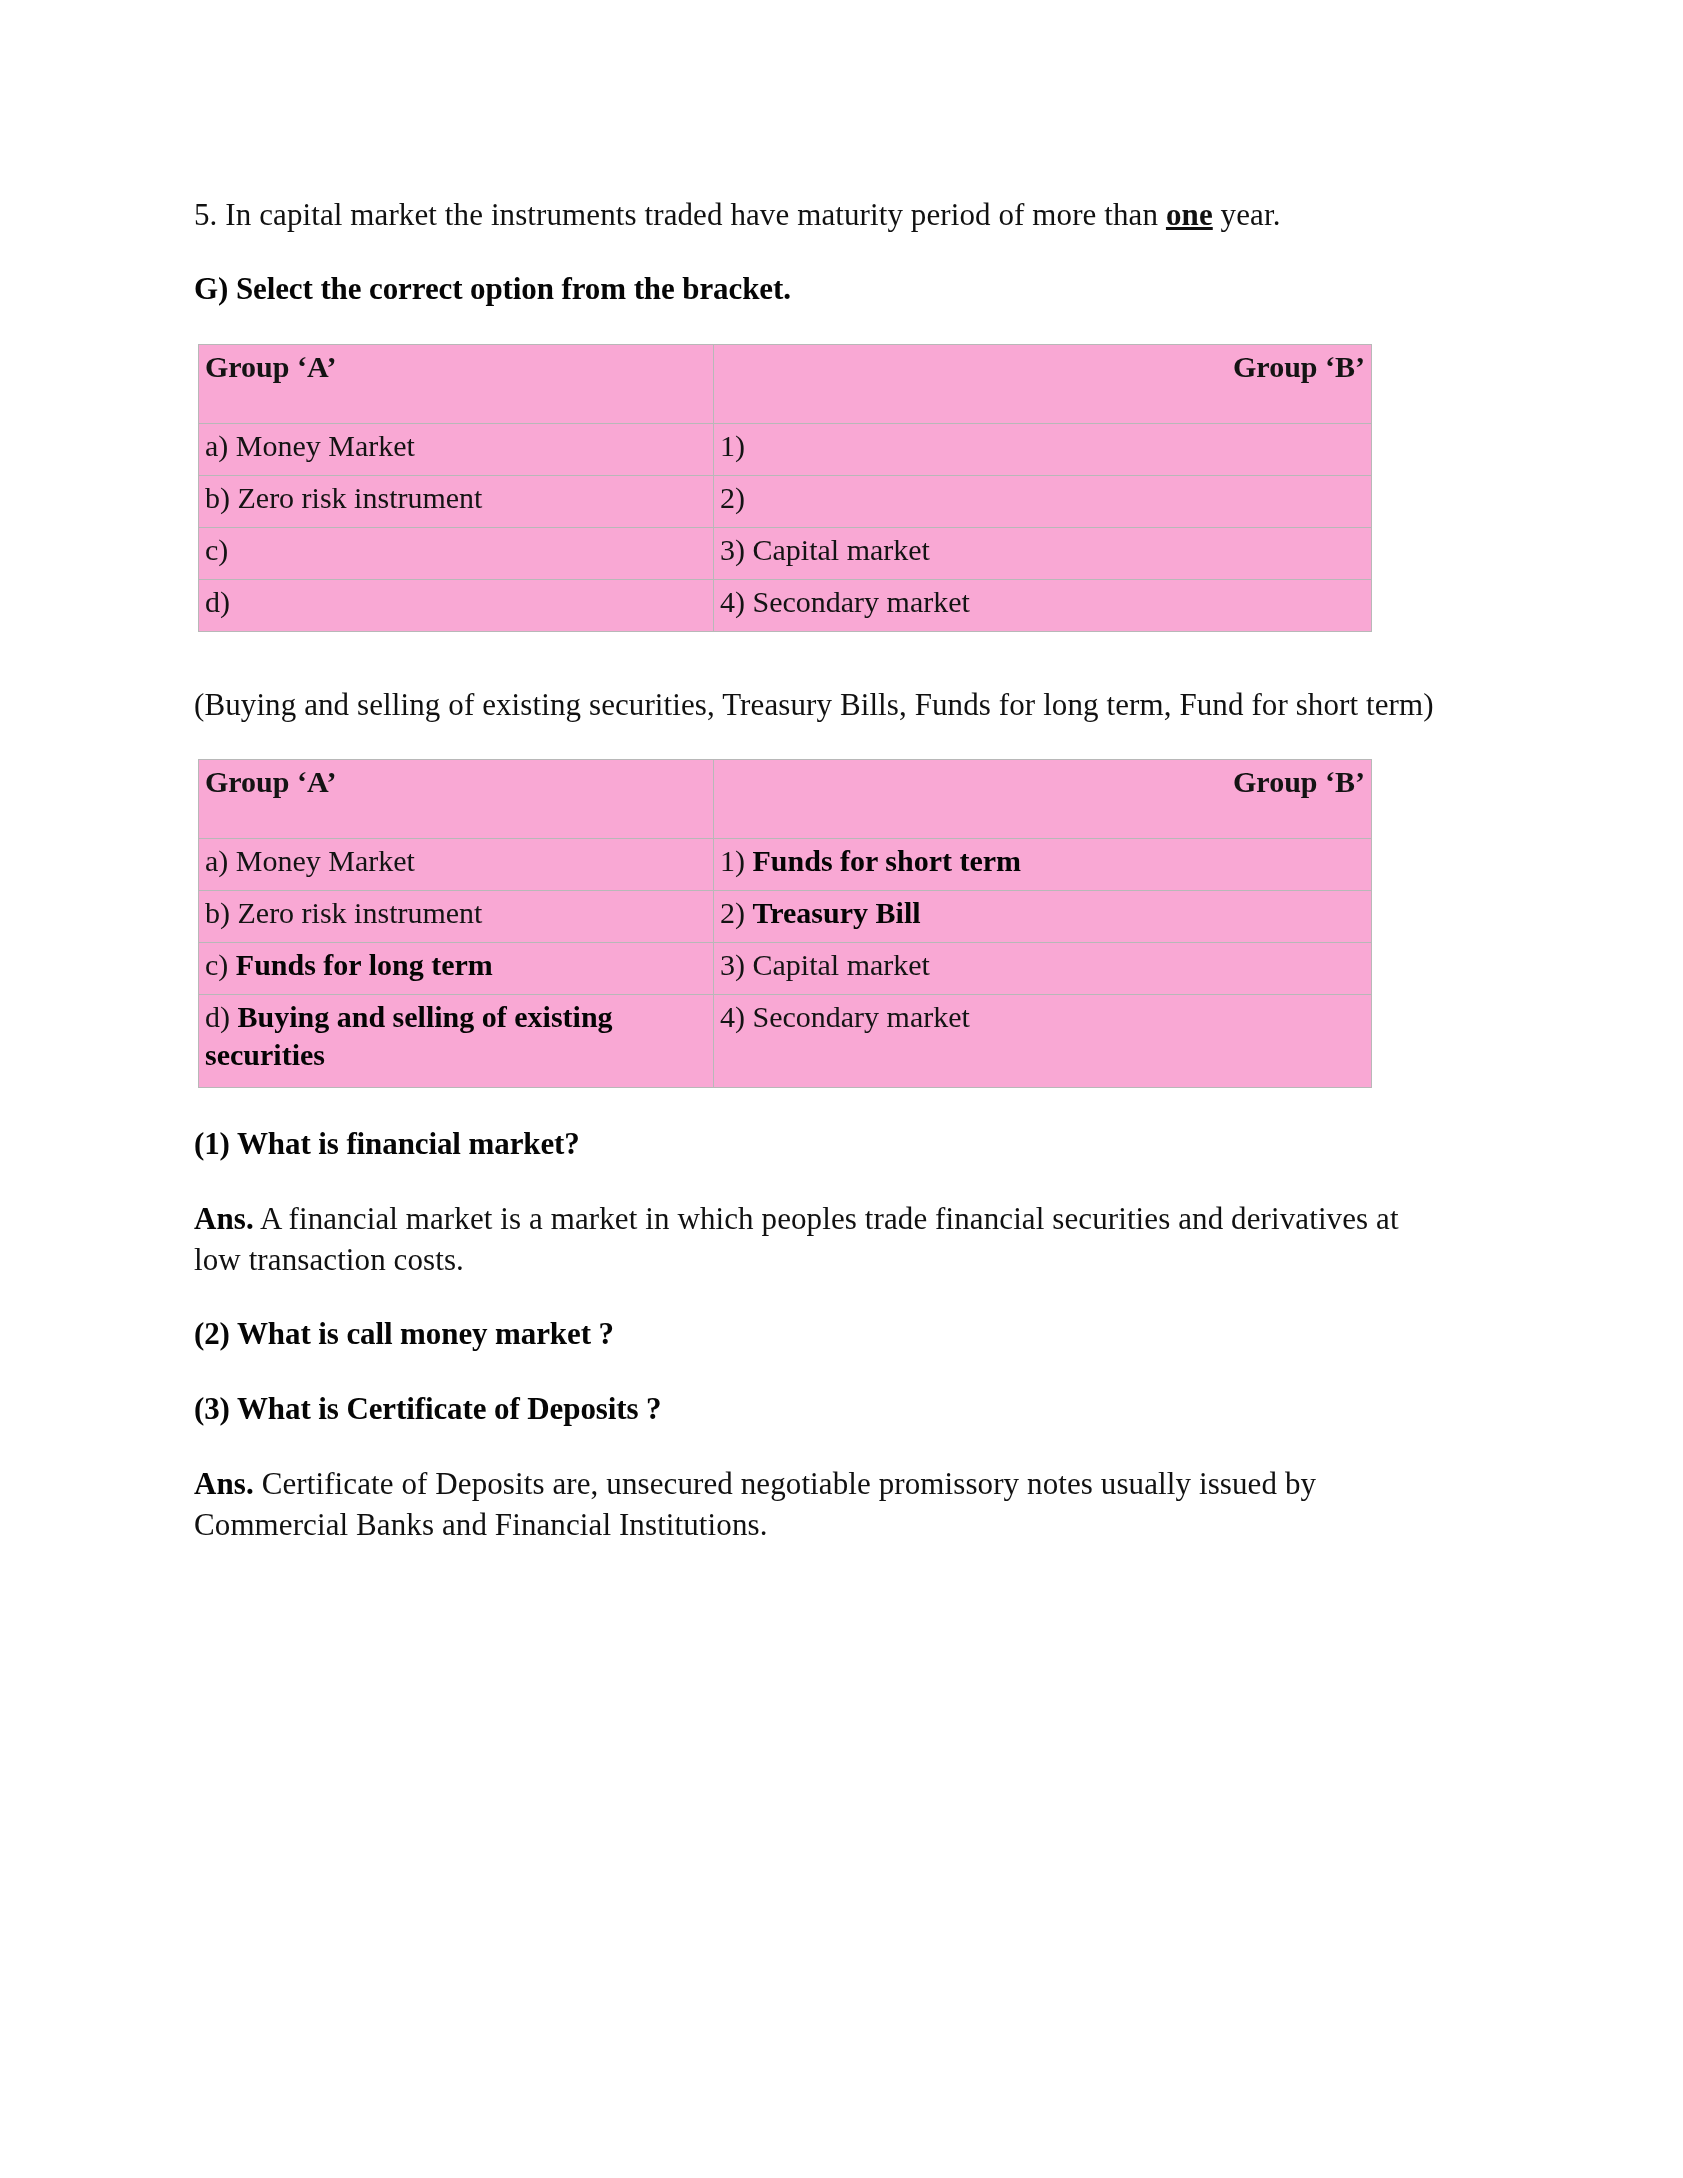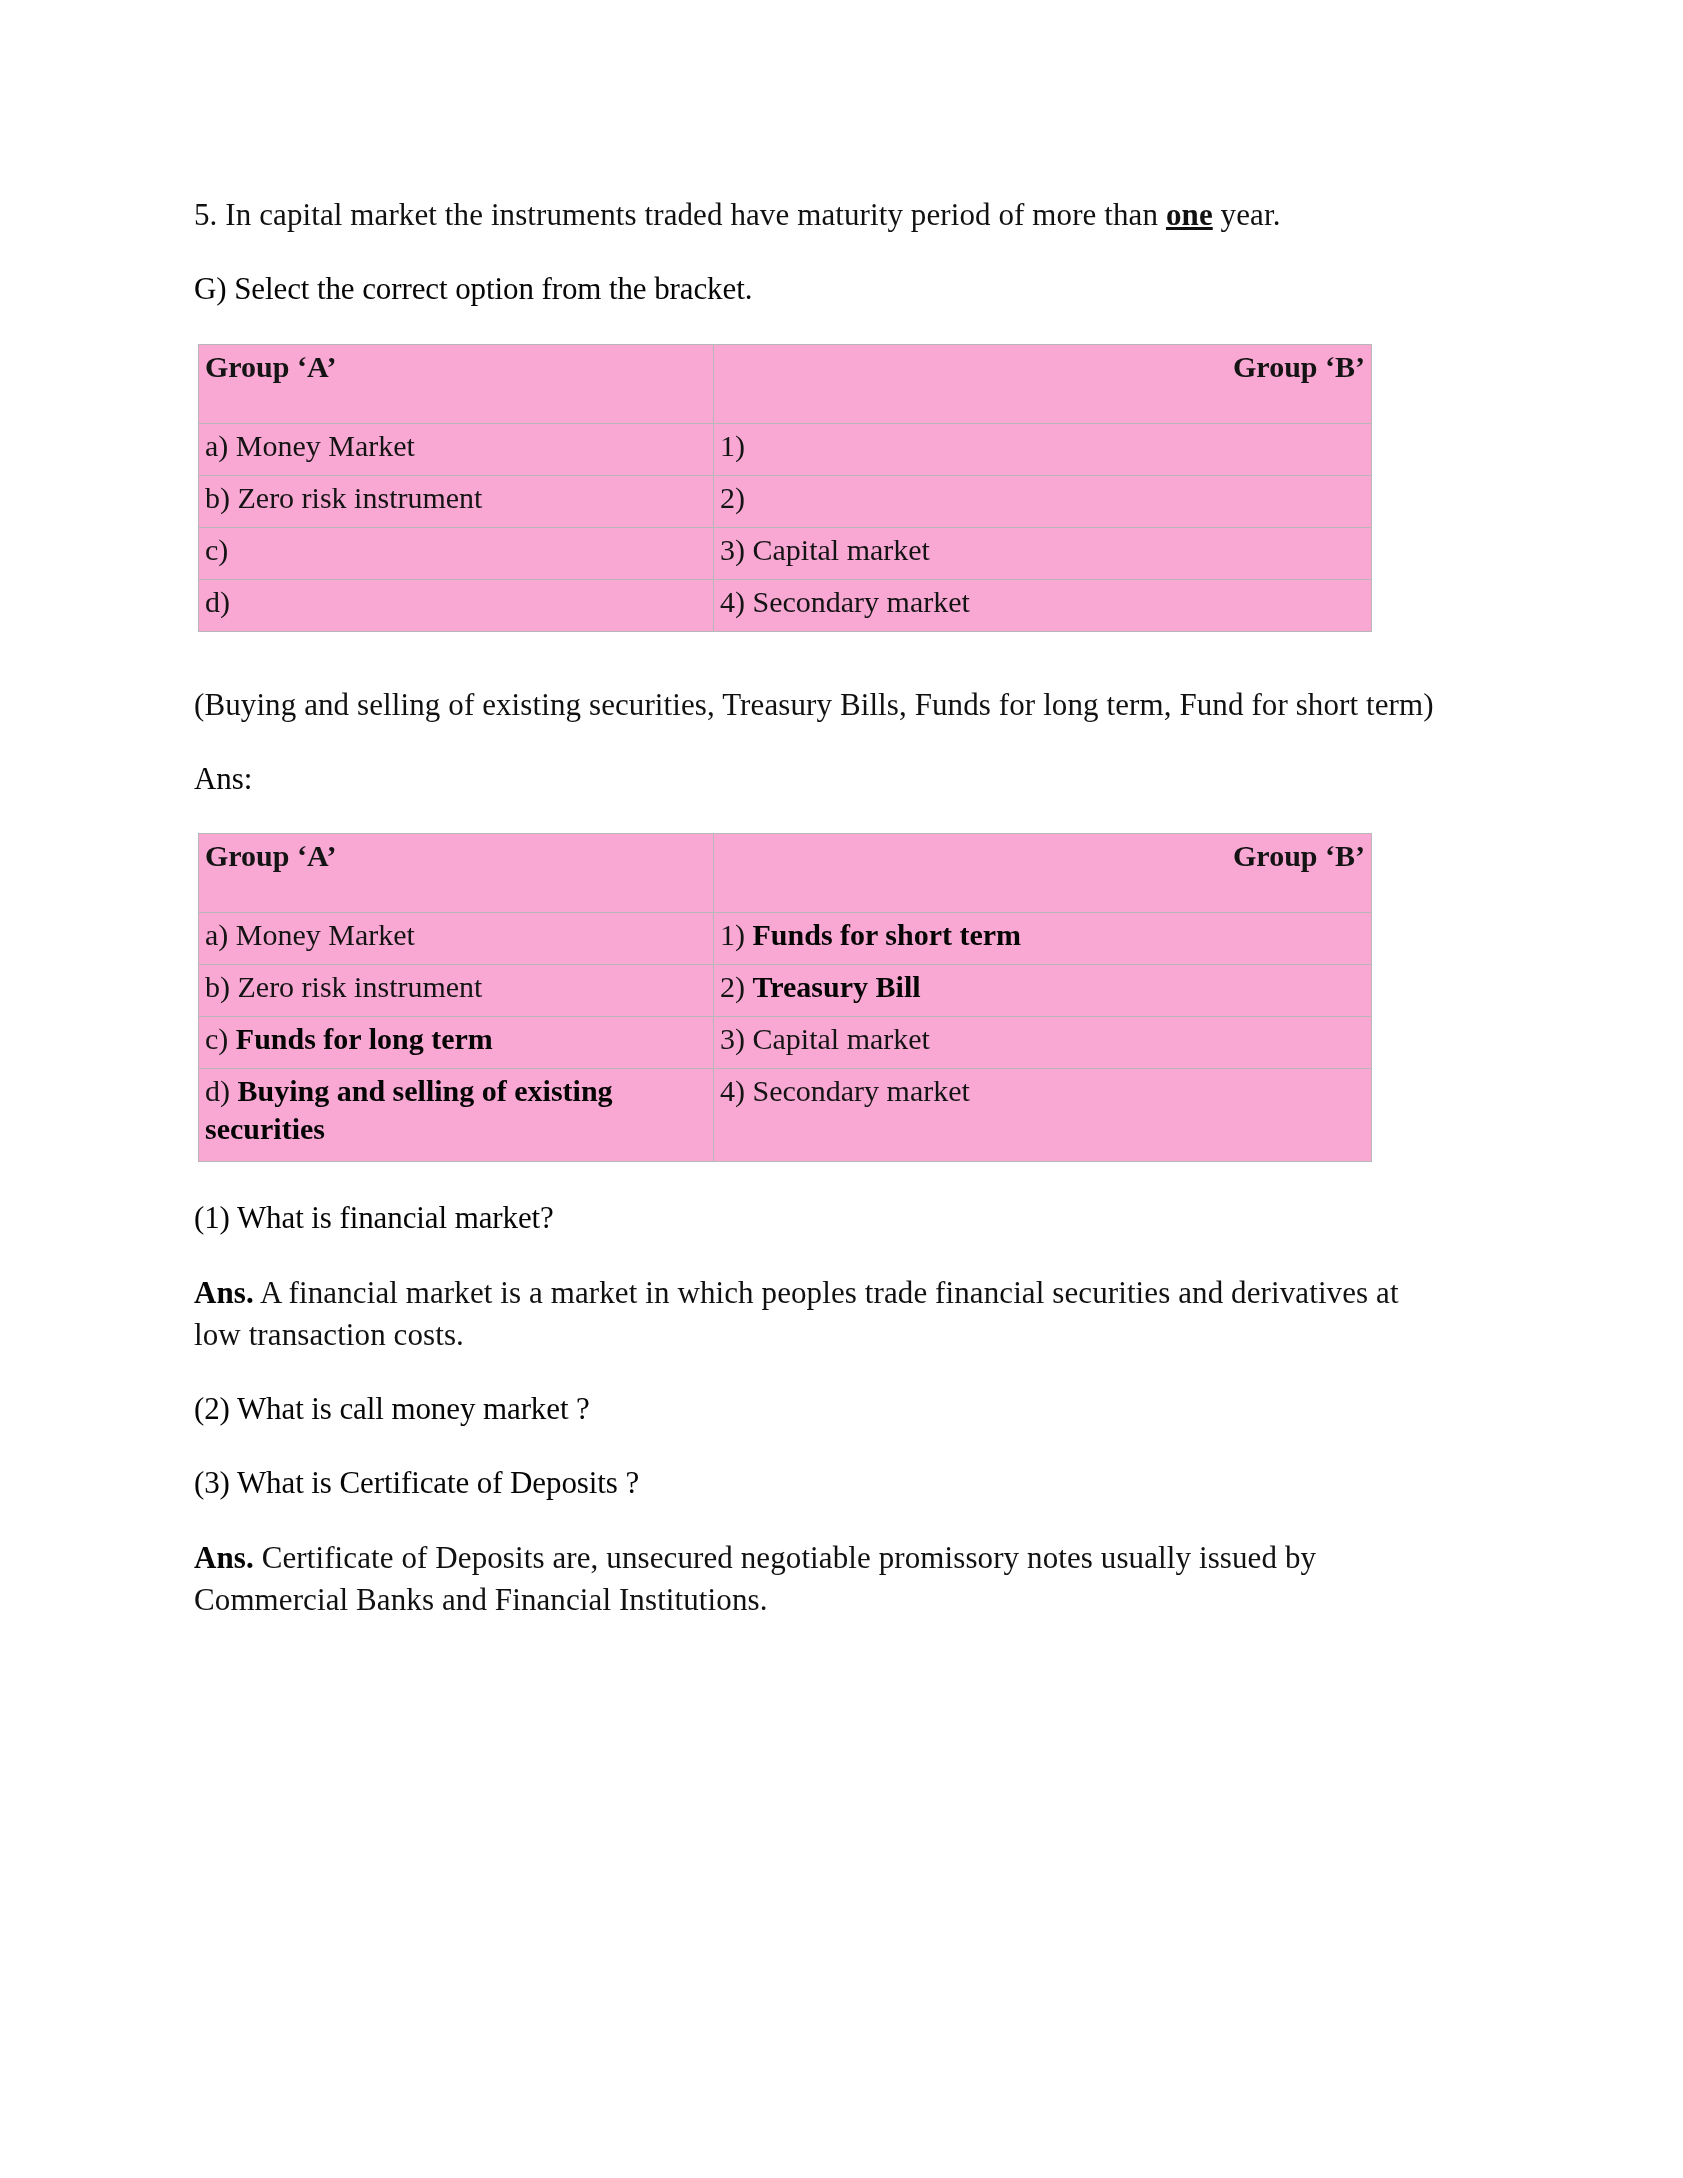--- a/index.html
+++ b/index.html
@@ -34,21 +34,21 @@
   .para {
     font-size: 31px;
     line-height: 1.33;
     margin: 0 0 34px 0;
     color: #111111;
     letter-spacing: 0.1px;
   }
 
   .bold-head {
     font-size: 31px;
-    font-weight: normal;
+    font-weight: bold;
     line-height: 1.3;
     margin: 0 0 34px 0;
     color: #060606;
     letter-spacing: -0.1px;
   }
   .uline { font-weight: bold; text-decoration: underline; }
 
   .ans-label {
     font-weight: bold;
     color: #050505;
@@ -143,21 +143,20 @@
             <td class="cell">4) Secondary market</td>
           </tr>
         </tbody>
       </table>
     </div>
 
     <div class="spacer-sm"></div>
 
     <p class="para">(Buying and selling of existing securities, Treasury Bills, Funds for long term, Fund for short term)</p>
 
-    <p class="bold-head">Ans:</p>
 
     <div class="table-wrap second">
       <table class="match">
         <colgroup>
             <col class="c-a">
             <col class="c-b">
           </colgroup>
         <tbody>
           <tr>
             <td class="hdr-a">Group ‘A’</td>

